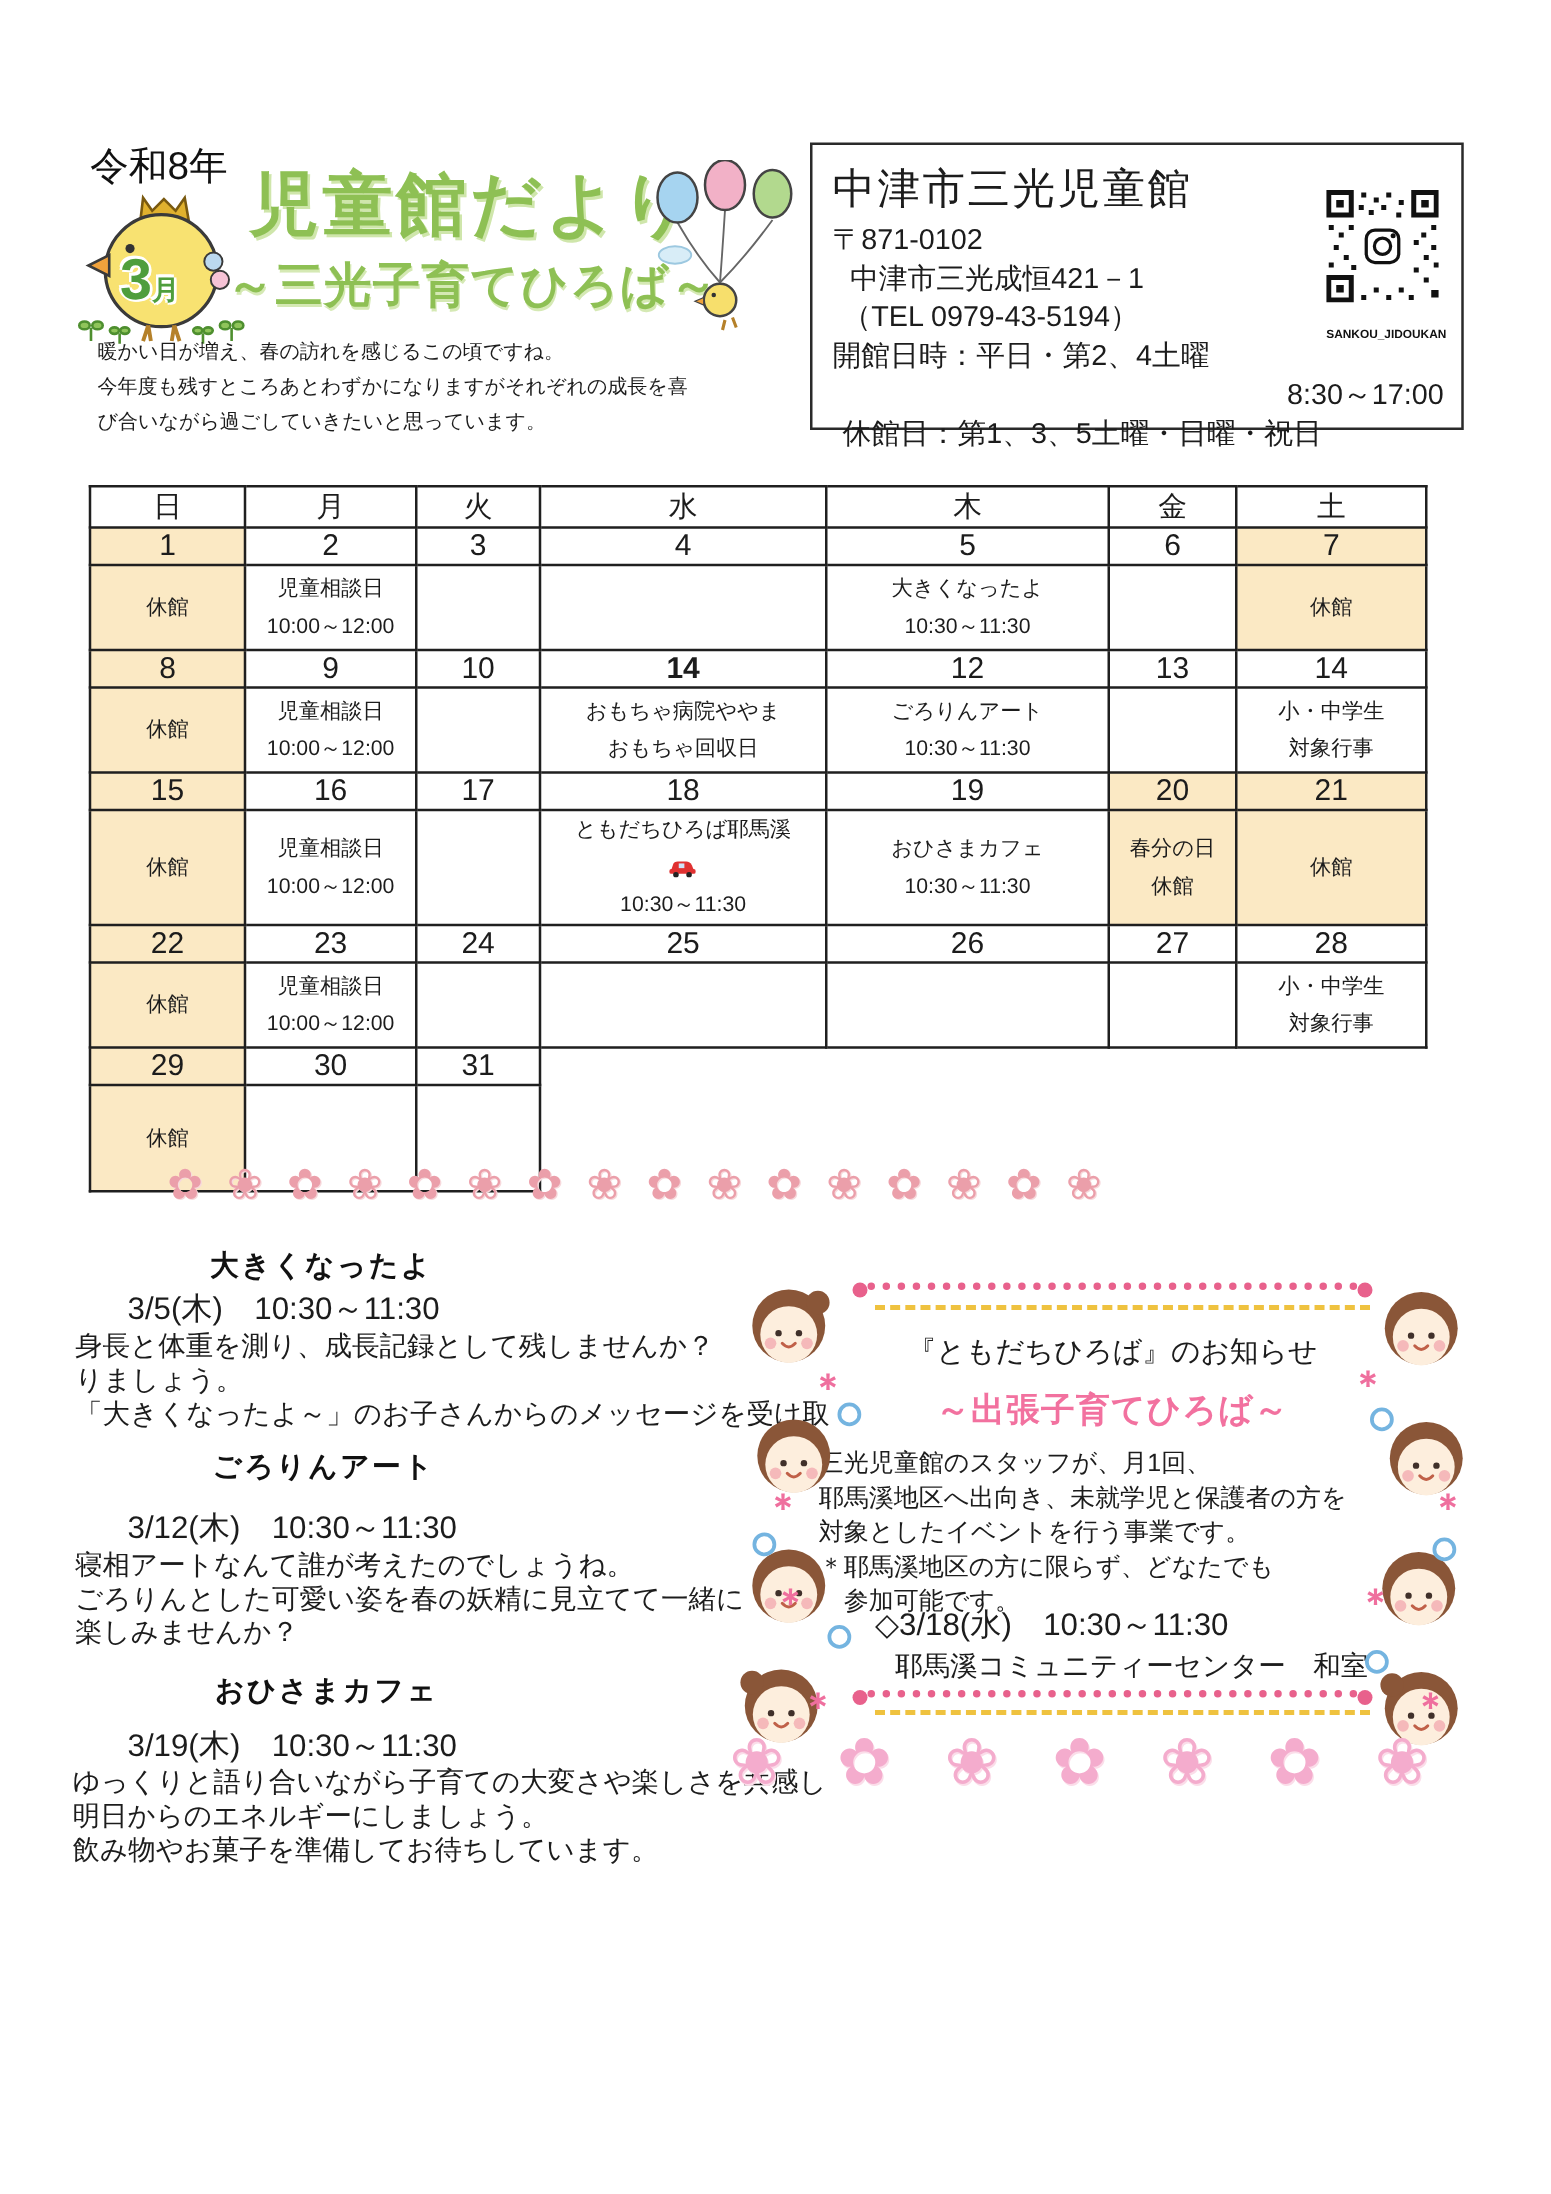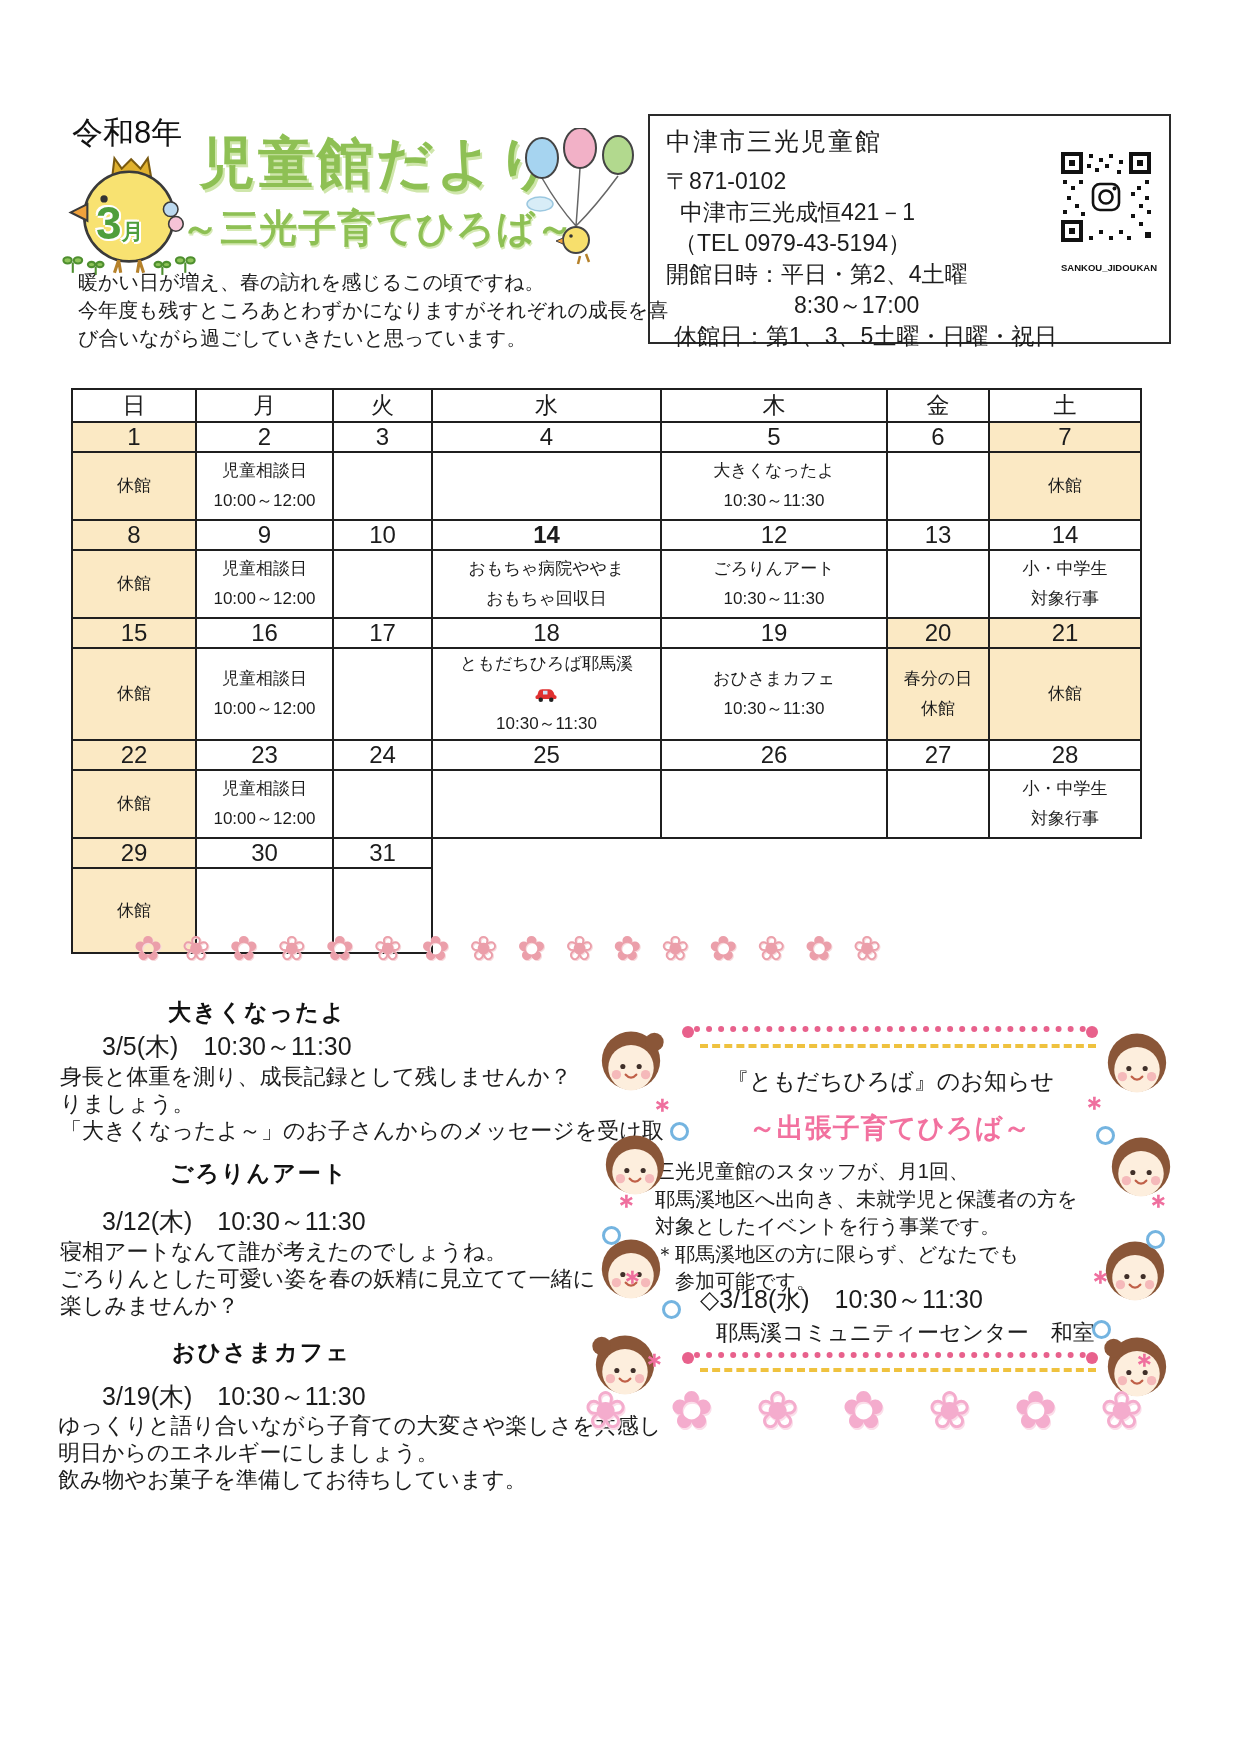--- a/index.html
+++ b/index.html
@@ -16,28 +16,28 @@
   .month-unit{font-size:22px;}
   .title-main{left:168px;top:126px;width:420px;text-align:center;font-size:56px;font-weight:bold;
      color:#8ec054;letter-spacing:3px;text-shadow:2px 3px 0 #cfe6ab;}
   .title-sub{left:158px;top:203px;width:440px;text-align:center;font-size:38px;font-weight:bold;
      color:#8ec054;letter-spacing:1px;text-shadow:1px 2px 0 #d5e9b4;}
   .balloons{left:518px;top:128px;width:132px;height:138px;}
 
   
   .infobox{left:648px;top:114px;width:523px;height:230px;border:2px solid #2a2a2a;box-sizing:border-box;
      padding:10px 14px 6px 16px;font-size:23px;line-height:31px;}
-  .ib-name{font-size:25px;margin-bottom:9px;letter-spacing:2px;}
+  .ib-name{font-size:34px;margin-bottom:9px;letter-spacing:2px;margin-top:10px;}
   .ib-ind1{padding-left:14px;}
   .ib-ind2{padding-left:8px;}
-  .ib-time{padding-left:128px;}
+  .ib-time{padding-left:128px;text-align:right;}
   .qr{position:absolute;right:16px;top:36px;width:92px;}
   .qr-caption{font-size:9.5px;font-weight:bold;letter-spacing:0;margin-top:2px;color:#111;}
 
-  .intro{left:78px;top:268px;font-size:20px;line-height:28px;}
+  .intro{left:78px;top:268px;font-size:16px;line-height:28px;}
 
   
   .cal{position:absolute;left:71px;top:388px;border-collapse:collapse;table-layout:fixed;}
   .cal th,.cal td{border:2px solid #1f1f1f;padding:0;}
   .cal th{height:30px;font-size:23px;font-weight:normal;}
   td.d{height:27px;font-size:24px;text-align:center;}
   td.d.b{font-weight:bold;}
   td.e{height:66px;font-size:17px;text-align:center;vertical-align:middle;}
   td.e5{height:83px;}
   td.e span{display:block;line-height:30px;}

